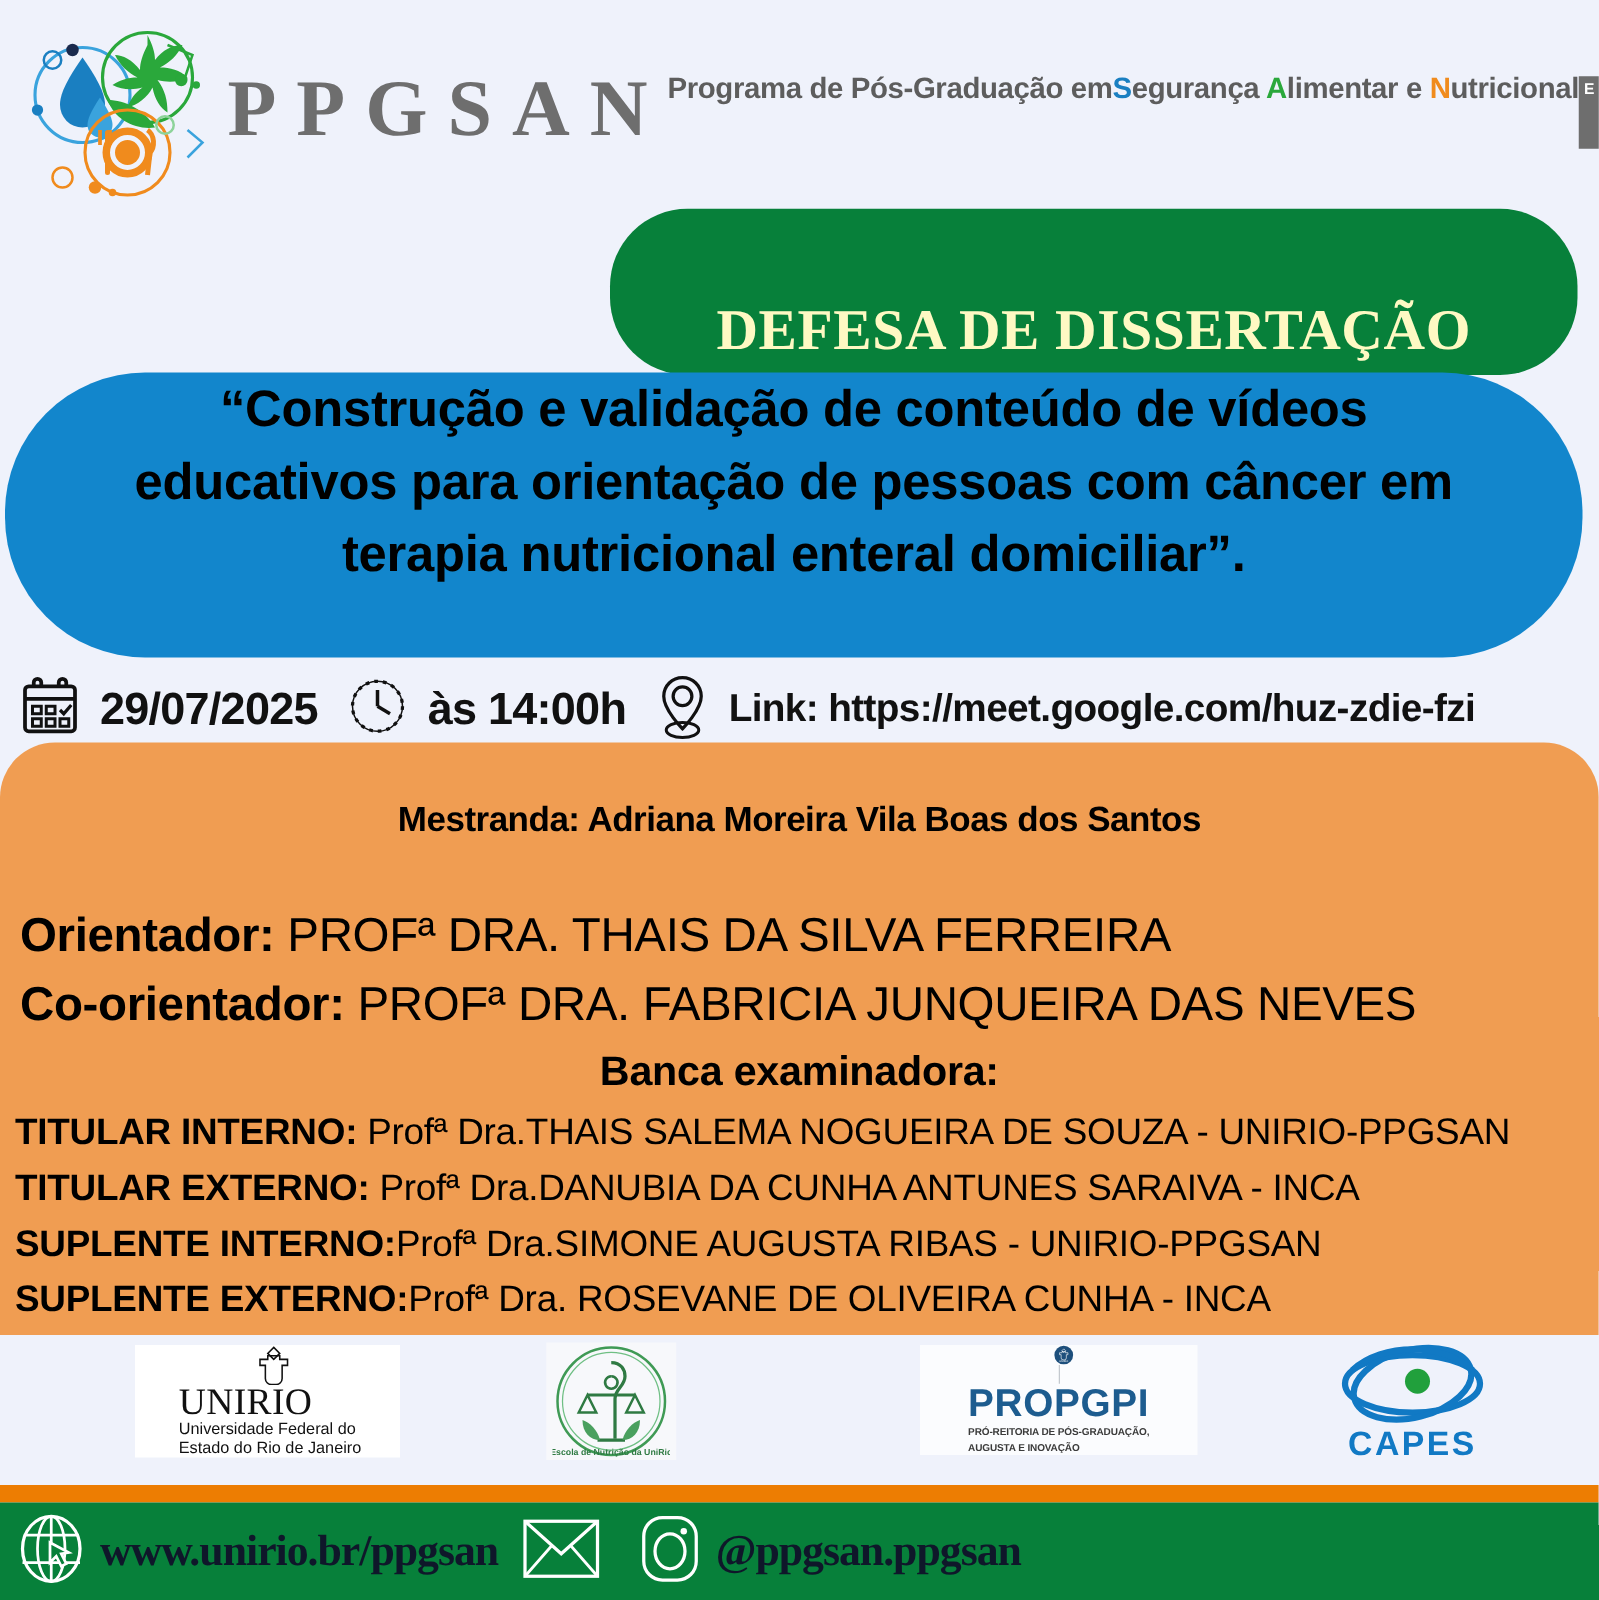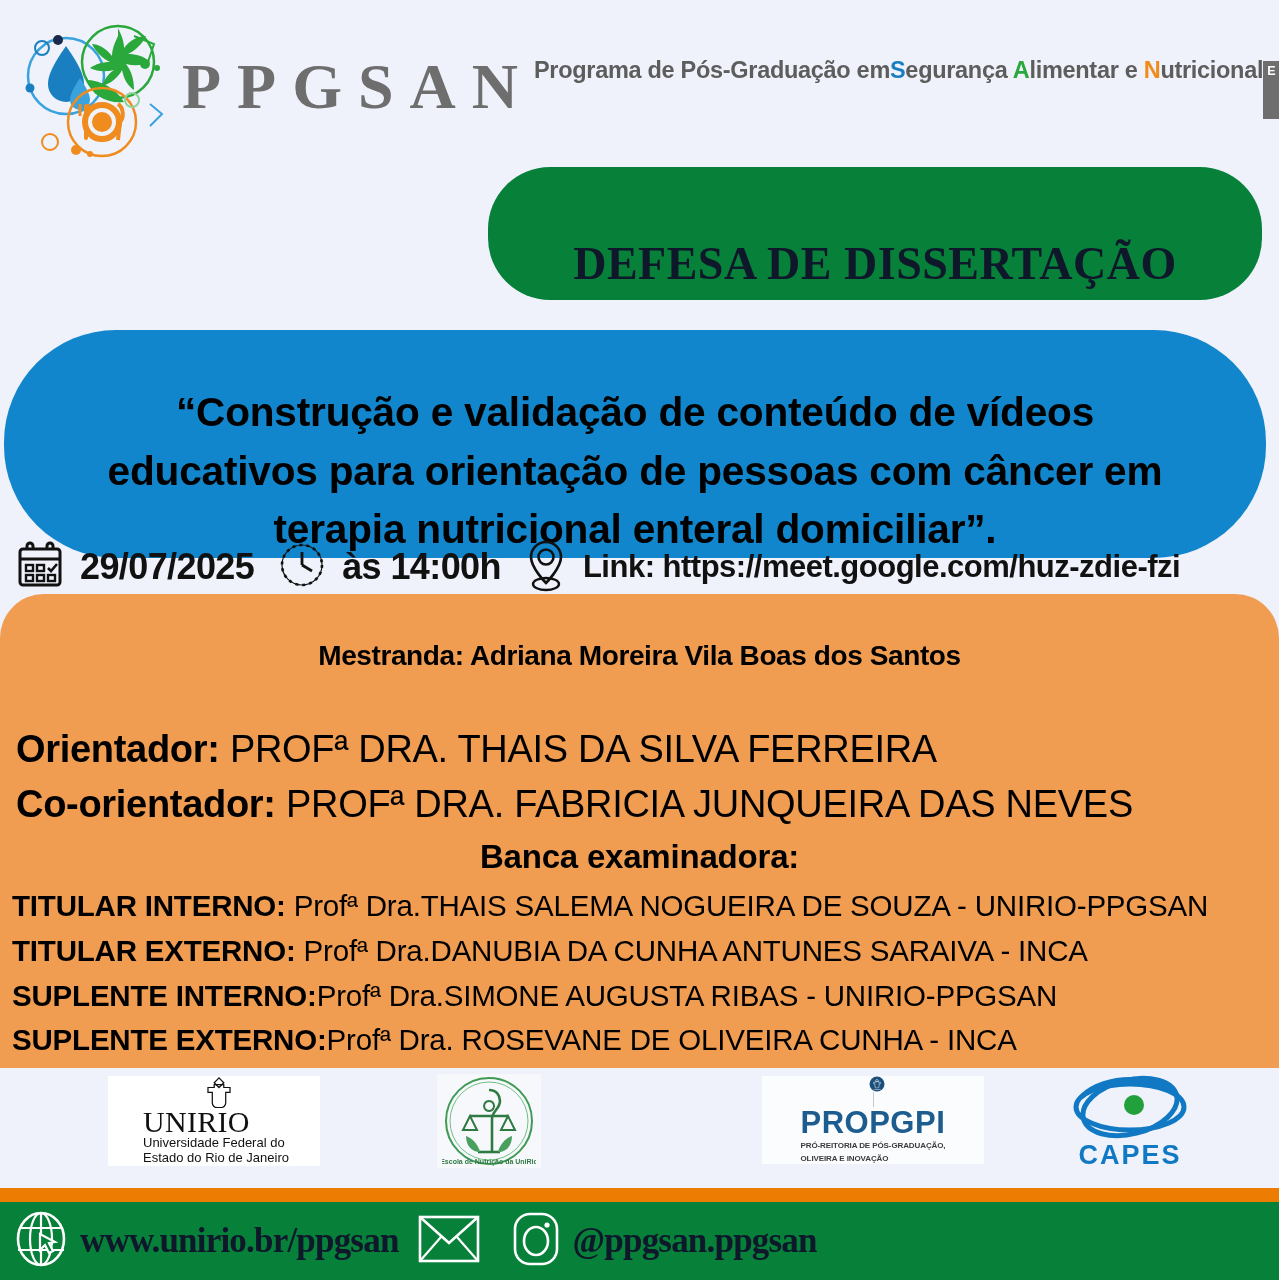--- a/index.html
+++ b/index.html
@@ -80,40 +80,39 @@
     display: flex;
     align-items: flex-end;
     justify-content: center;
     padding-bottom: 10px;
     box-sizing: border-box;
     z-index: 2;
   }
   .green-pill-label {
     font-family: "Liberation Serif", serif;
     font-weight: bold;
-    color: #0f172a;
+    color: #fef9c3;
     font-size: 46px;
     letter-spacing: 0.5px;
     white-space: nowrap;
   }
 
   
   .blue-pill {
     position: absolute;
     left: 4px;
     top: 298px;
     width: 1262px;
     height: 228px;
     background: #1286cc;
     border-radius: 112px;
     z-index: 3;
     display: flex;
-    align-items: flex-end;
+    align-items: flex-start;
     justify-content: center;
-    margin-top: 32px;
   }
   .blue-pill-title {
     font-family: "Liberation Sans", sans-serif;
     font-weight: bold;
     color: #000000;
     font-size: 41px;
     line-height: 1.42;
     text-align: center;
     letter-spacing: -0.2px;
     width: 1110px;
@@ -226,21 +225,21 @@
     top: 1068px;
     width: 1279px;
     height: 122px;
     z-index: 4;
     display: flex;
     align-items: center;
   }
   .sp { position: absolute; display: flex; align-items: center; flex-direction: column; }
   .sp-unirio { left: 108px; top: 8px; width: 212px; height: 90px; background: #ffffff; }
   .sp-escola { left: 437px; top: 6px; width: 104px; height: 94px; background: #f7f8fb; }
-  .sp-propgpi { left: 762px; top: 8px; width: 222px; height: 88px; background: #fbfcfe; }
+  .sp-propgpi { left: 736px; top: 8px; width: 222px; height: 88px; background: #fbfcfe; }
   .sp-capes { left: 1060px; top: 6px; width: 140px; height: 96px; }
 
   .unirio-name {
     font-family: "Liberation Serif", serif;
     font-size: 30px;
     line-height: 0.95;
     color: #111;
     letter-spacing: 0.3px;
   }
   .unirio-sub {
@@ -477,21 +476,21 @@
       <svg width="62" height="62" viewBox="0 0 62 62" aria-hidden="true" style="margin-left:8px;">
         <circle cx="31" cy="31" r="29" fill="#1d4f7c"></circle>
         <path d="M31 12 l6 6 l-6 6 l-6 -6 z" fill="none" stroke="#fff" stroke-width="2"></path>
         <path d="M18 24 h8 v-4 h10 v4 h8 v6 h-5 v10 a6 6 0 0 1 -6 6 h-4 a6 6 0 0 1 -6 -6 v-10 h-5 z" fill="none" stroke="#fff" stroke-width="2"></path>
         <text x="31" y="54" text-anchor="middle" fill="#fff" font-size="8" font-family="Liberation Sans, sans-serif">UNIRIO</text>
       </svg>
       <div style="width:1px;height:58px;background:#c4c9cf;margin:0 9px;"></div>
       <div>
         <div class="propgpi-title">PROPGPI</div>
         <div class="propgpi-sub">PRÓ-REITORIA DE PÓS-GRADUAÇÃO,</div>
-        <div class="propgpi-sub">OLIVEIRA E INOVAÇÃO</div>
+        <div class="propgpi-sub">AUGUSTA E INOVAÇÃO</div>
       </div>
     </div>
 
     <div class="sp sp-capes">
       <div style="width:140px;">
         <svg width="140" height="66" viewBox="0 0 140 66" aria-hidden="true" style="display:block;margin:auto;">
           <ellipse cx="70" cy="33" rx="54" ry="23" fill="none" stroke="#1179c4" stroke-width="5"></ellipse>
           <ellipse cx="70" cy="33" rx="48" ry="27" fill="none" stroke="#1179c4" stroke-width="5" transform="rotate(-14 70 33)"></ellipse>
           <path d="M22 22 c24 -22 72 -22 96 0" fill="none" stroke="#1179c4" stroke-width="5"></path>
           <circle cx="74" cy="31" r="10" fill="#21a03c"></circle>

